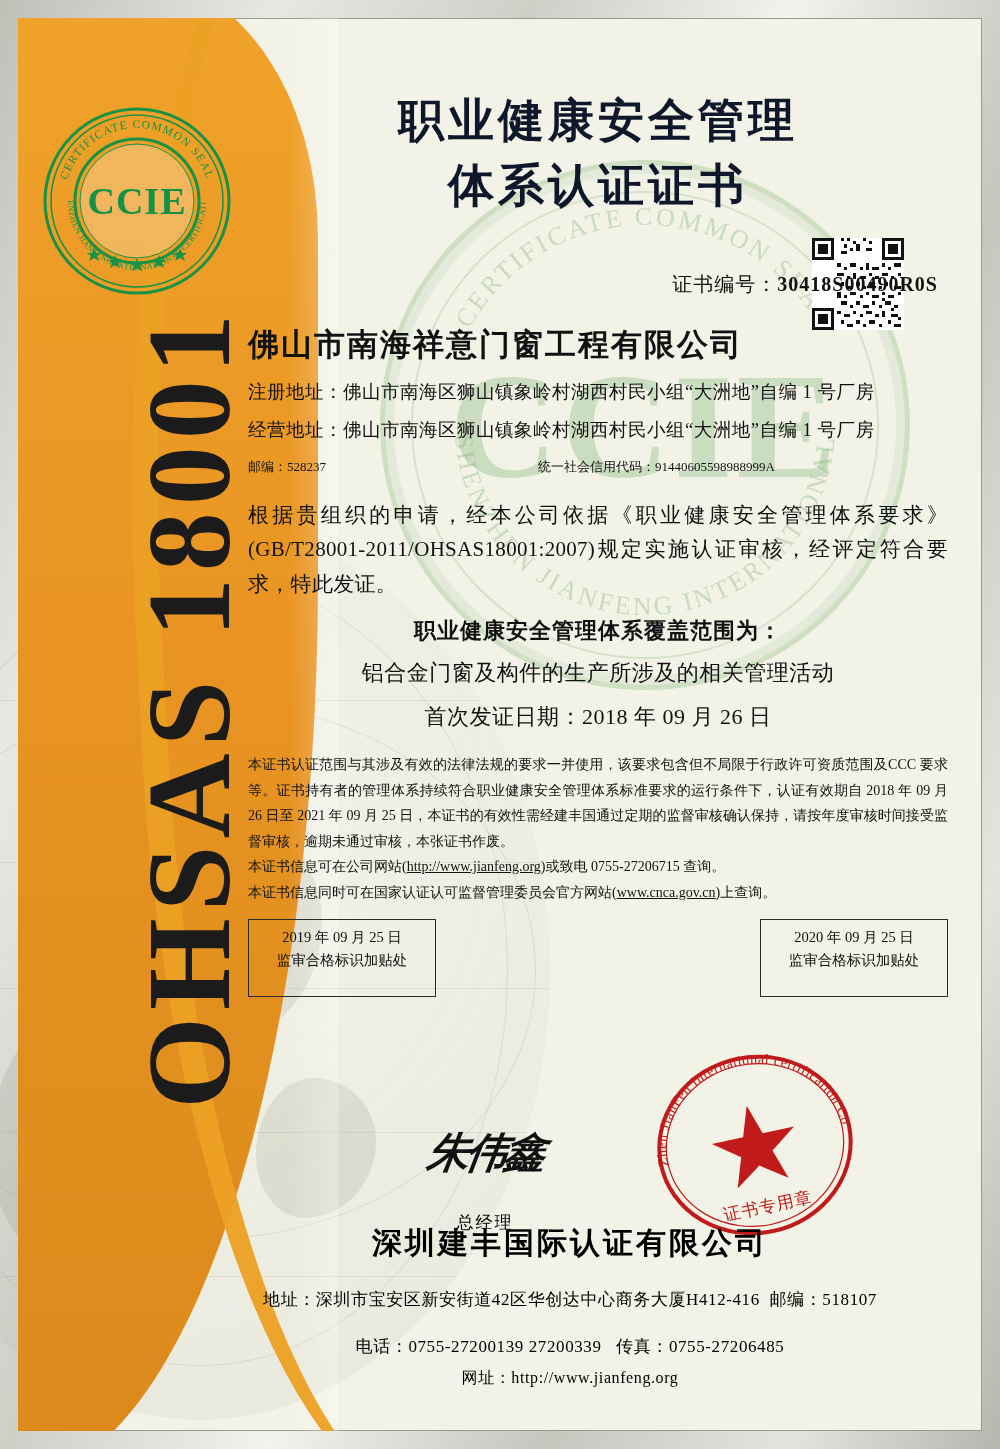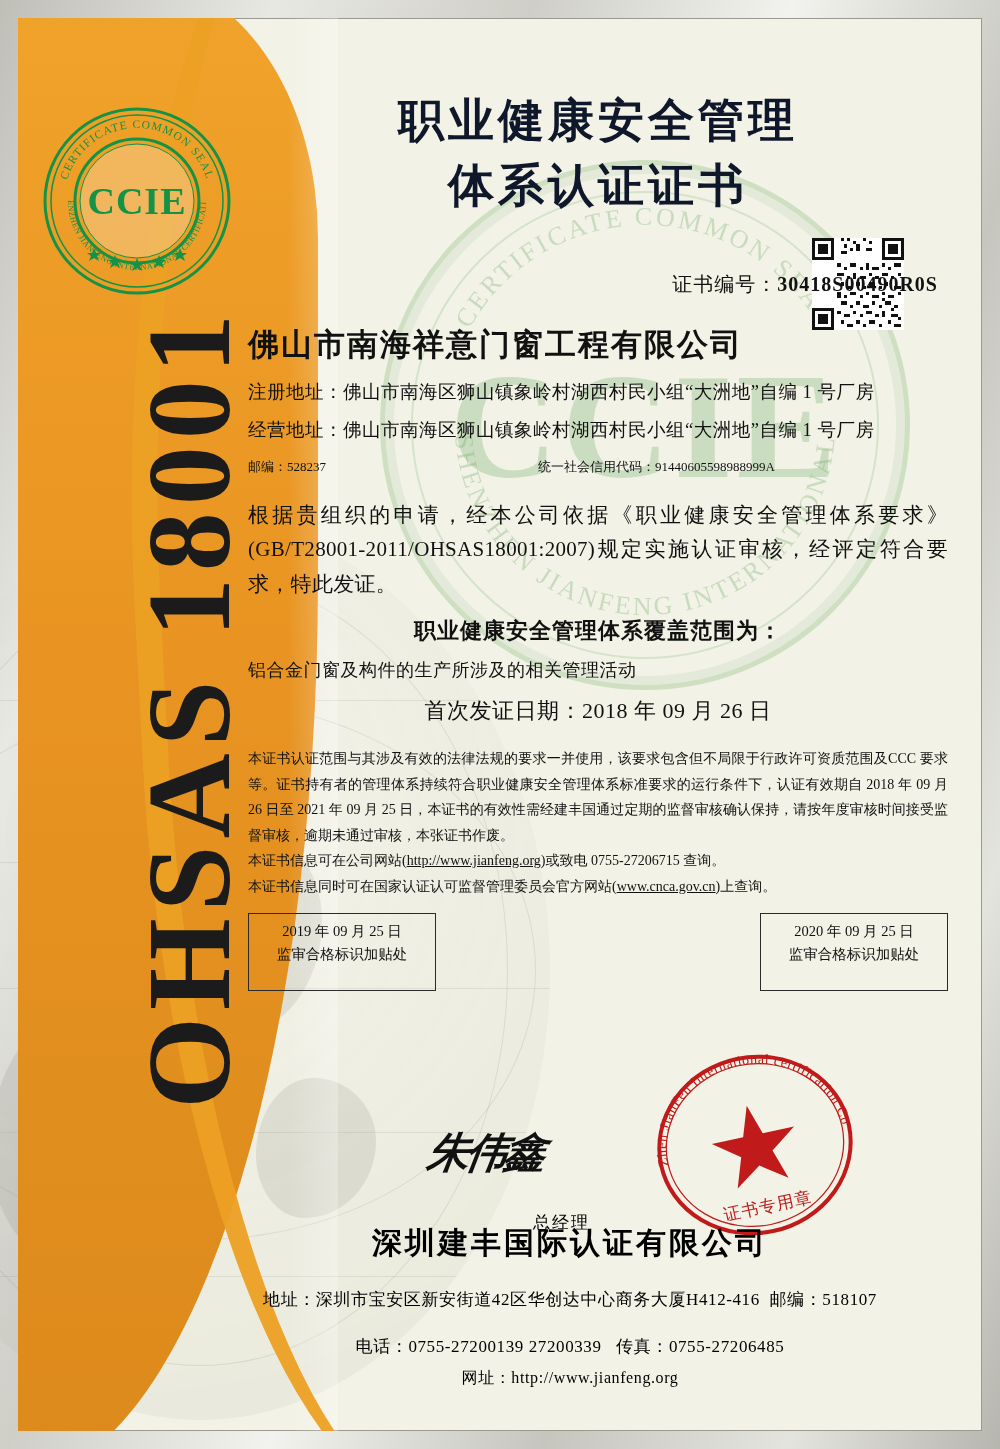--- a/index.html
+++ b/index.html
@@ -235,22 +235,23 @@
   .scope-title {
     margin-top: 14px;
     text-align: center;
     font-family: "Liberation Serif", serif;
     font-weight: bold;
     font-size: 22px;
     letter-spacing: 1px;
   }
   .scope-body {
     margin-top: 12px;
-    font-family: "Liberation Serif", serif;
-    font-size: 18px;
+    text-align: center;
+    font-family: "Liberation Serif", serif;
+    font-size: 22px;
     letter-spacing: .5px;
   }
   .first-issue {
     margin-top: 14px;
     text-align: center;
     font-family: "Liberation Serif", serif;
     font-size: 22px;
     letter-spacing: .5px;
   }
   .fine {
@@ -291,21 +292,20 @@
     font-weight: bold;
     color: #111;
     letter-spacing: -4px;
     transform: skewX(-8deg);
   }
   .sig-label {
     margin-top: 30px;
     font-family: "Liberation Serif", serif;
     font-size: 17px;
     letter-spacing: 2px;
-    text-align: right;
   }
   
   .red-stamp {
     position: absolute;
     left: 650px;
     top: 1045px;
     width: 210px;
     height: 200px;
   }
   

